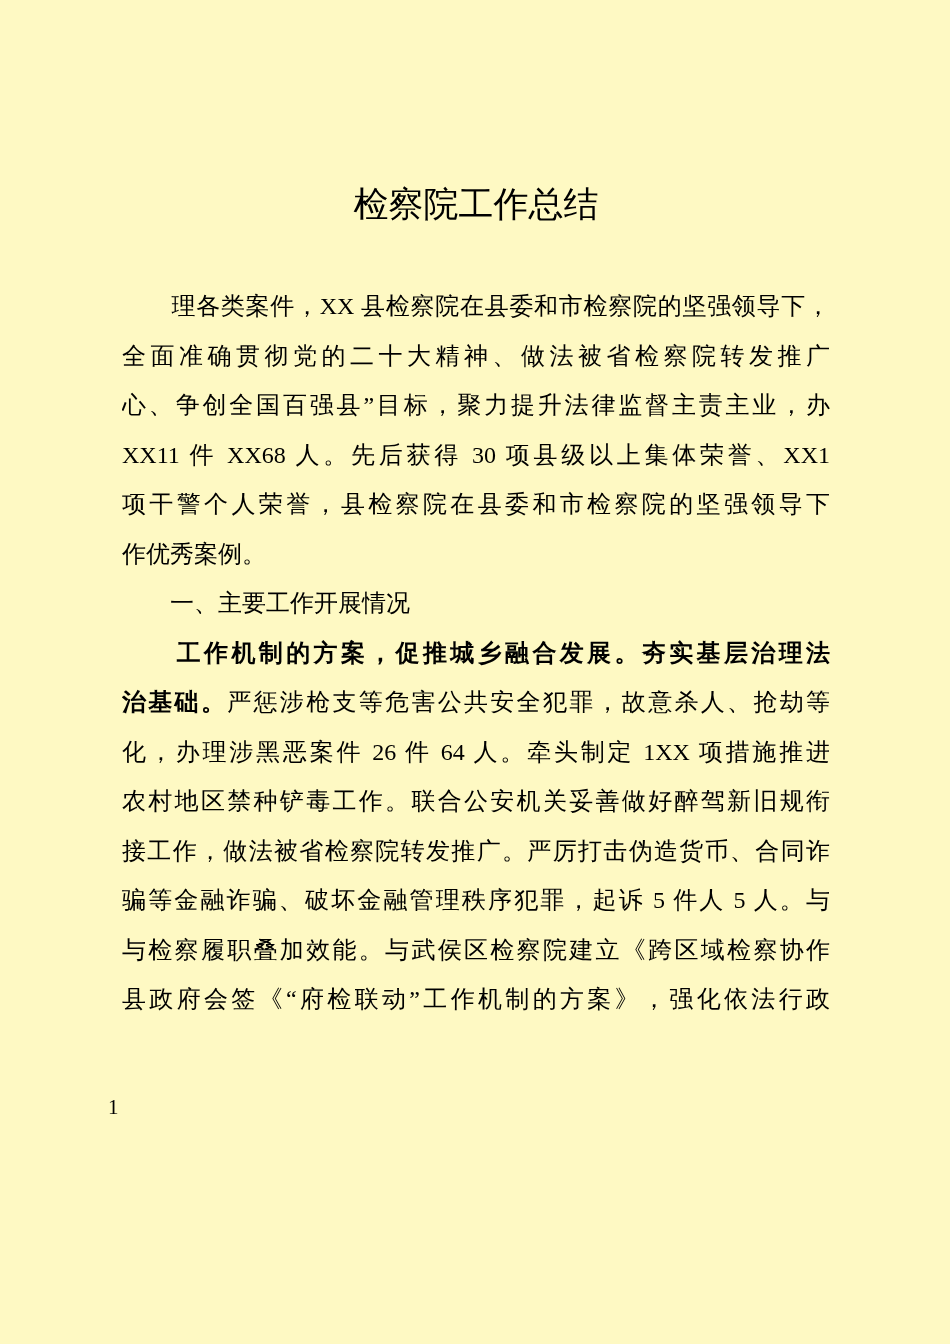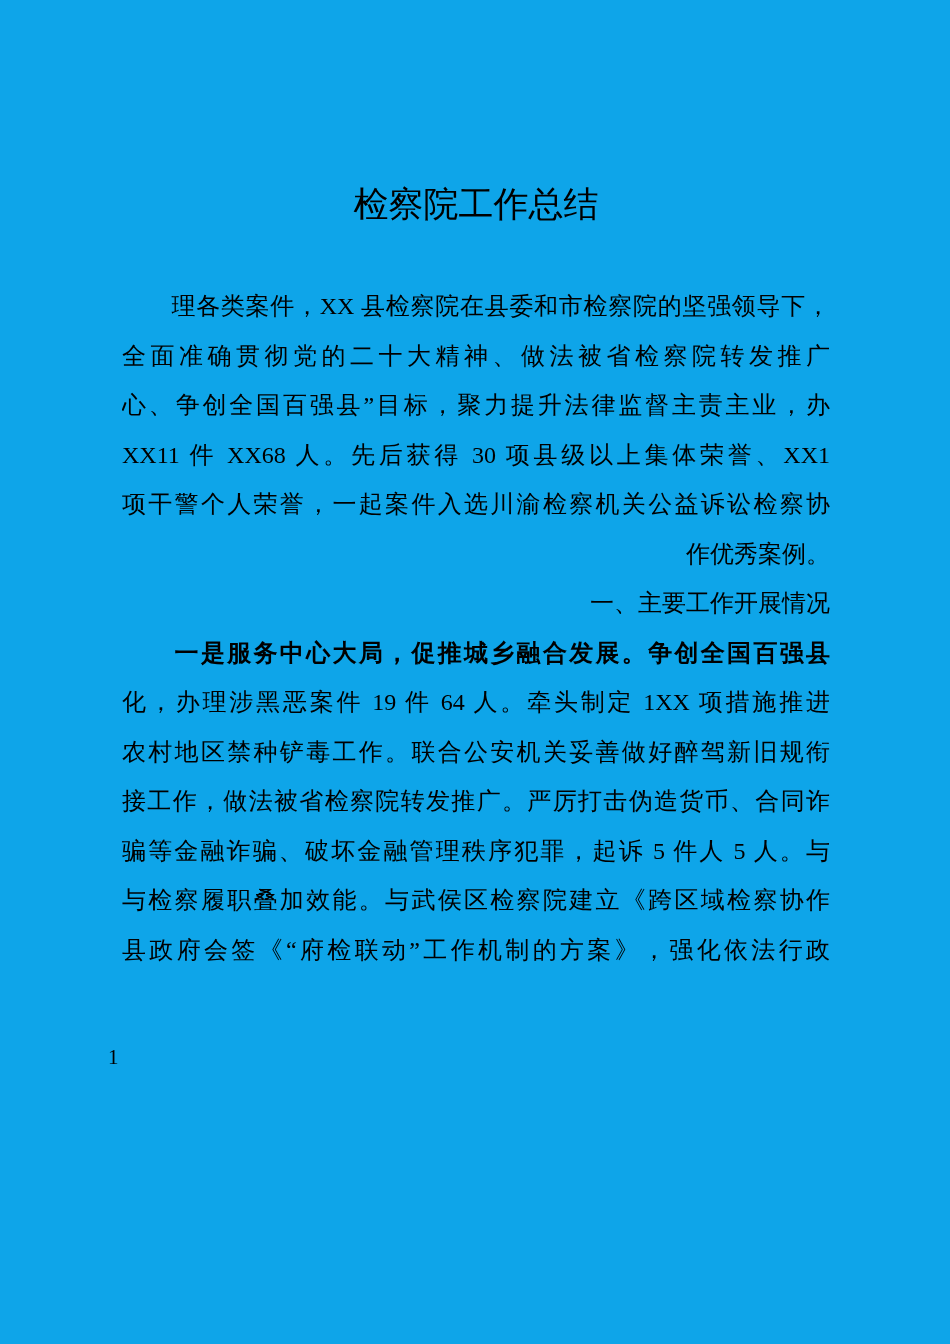--- a/index.html
+++ b/index.html
@@ -5,21 +5,21 @@
   html, body {
     margin: 0;
     padding: 0;
     background: #ffffff;
   }
   .page {
     position: relative;
     width: 950px;
     height: 1344px;
     margin: 0 auto;
-    background: #0ea5e9;
+    background: #fef9c3;
     box-sizing: border-box;
     padding: 180px 120px 12px 122px;
     overflow: hidden;
     font-family: "Liberation Serif", sans-serif;
     color: #000000;
   }
   .doc-title {
     font-size: 35px;
     line-height: 50px;
     height: 50px;
@@ -29,21 +29,21 @@
   }
   .doc-body {
     margin-top: 52px;
   }
   .line {
     font-size: 24px;
     line-height: 49.5px;
     height: 49.5px;
     overflow: hidden;
     white-space: pre-wrap;
-    text-align: right;
+    text-align: left;
   }
   .line.fill {
     text-align: justify;
     text-align-last: justify;
     text-justify: inter-character;
   }
   .b {
     font-weight: 700;
   }
   .footer {
@@ -57,25 +57,26 @@
 <body>
 
 <div class="page">
   <div class="doc-title">检察院工作总结</div>
 
   <div class="doc-body">
       <div class="line fill"><span>　　理各类案件，XX 县检察院在县委和市检察院的坚强领导下，</span></div>
       <div class="line fill"><span>全面准确贯彻党的二十大精神、做法被省检察院转发推广</span></div>
       <div class="line fill"><span>心、争创全国百强县”目标，聚力提升法律监督主责主业，办</span></div>
       <div class="line fill"><span>XX11 件 XX68 人。先后获得 30 项县级以上集体荣誉、XX1</span></div>
-      <div class="line fill"><span>项干警个人荣誉，一起案件入选川渝检察机关公益诉讼检察协</span></div>
+      <div class="line fill"><span>项干警个人荣誉，县检察院在县委和市检察院的坚强领导下</span></div>
       <div class="line"><span>作优秀案例。</span></div>
       <div class="line"><span>　　一、主要工作开展情况</span></div>
-      <div class="line fill"><span class="b">　　一是服务中心大局，促推城乡融合发展。争创全国百强县</span></div>
-      <div class="line fill"><span>化，办理涉黑恶案件 19 件 64 人。牵头制定 1XX 项措施推进</span></div>
+      <div class="line fill"><span class="b">　　工作机制的方案，促推城乡融合发展。夯实基层治理法</span></div>
+      <div class="line fill"><span class="b">治基础。</span><span>严惩涉枪支等危害公共安全犯罪，故意杀人、抢劫等</span></div>
+      <div class="line fill"><span>化，办理涉黑恶案件 26 件 64 人。牵头制定 1XX 项措施推进</span></div>
       <div class="line fill"><span>农村地区禁种铲毒工作。联合公安机关妥善做好醉驾新旧规衔</span></div>
       <div class="line fill"><span>接工作，做法被省检察院转发推广。严厉打击伪造货币、合同诈</span></div>
       <div class="line fill"><span>骗等金融诈骗、破坏金融管理秩序犯罪，起诉 5 件人 5 人。与</span></div>
       <div class="line fill"><span>与检察履职叠加效能。与武侯区检察院建立《跨区域检察协作</span></div>
       <div class="line fill"><span>县政府会签《“府检联动”工作机制的方案》，强化依法行政</span></div>
     </div>
 
   <div class="footer">1</div>
 </div>
 

